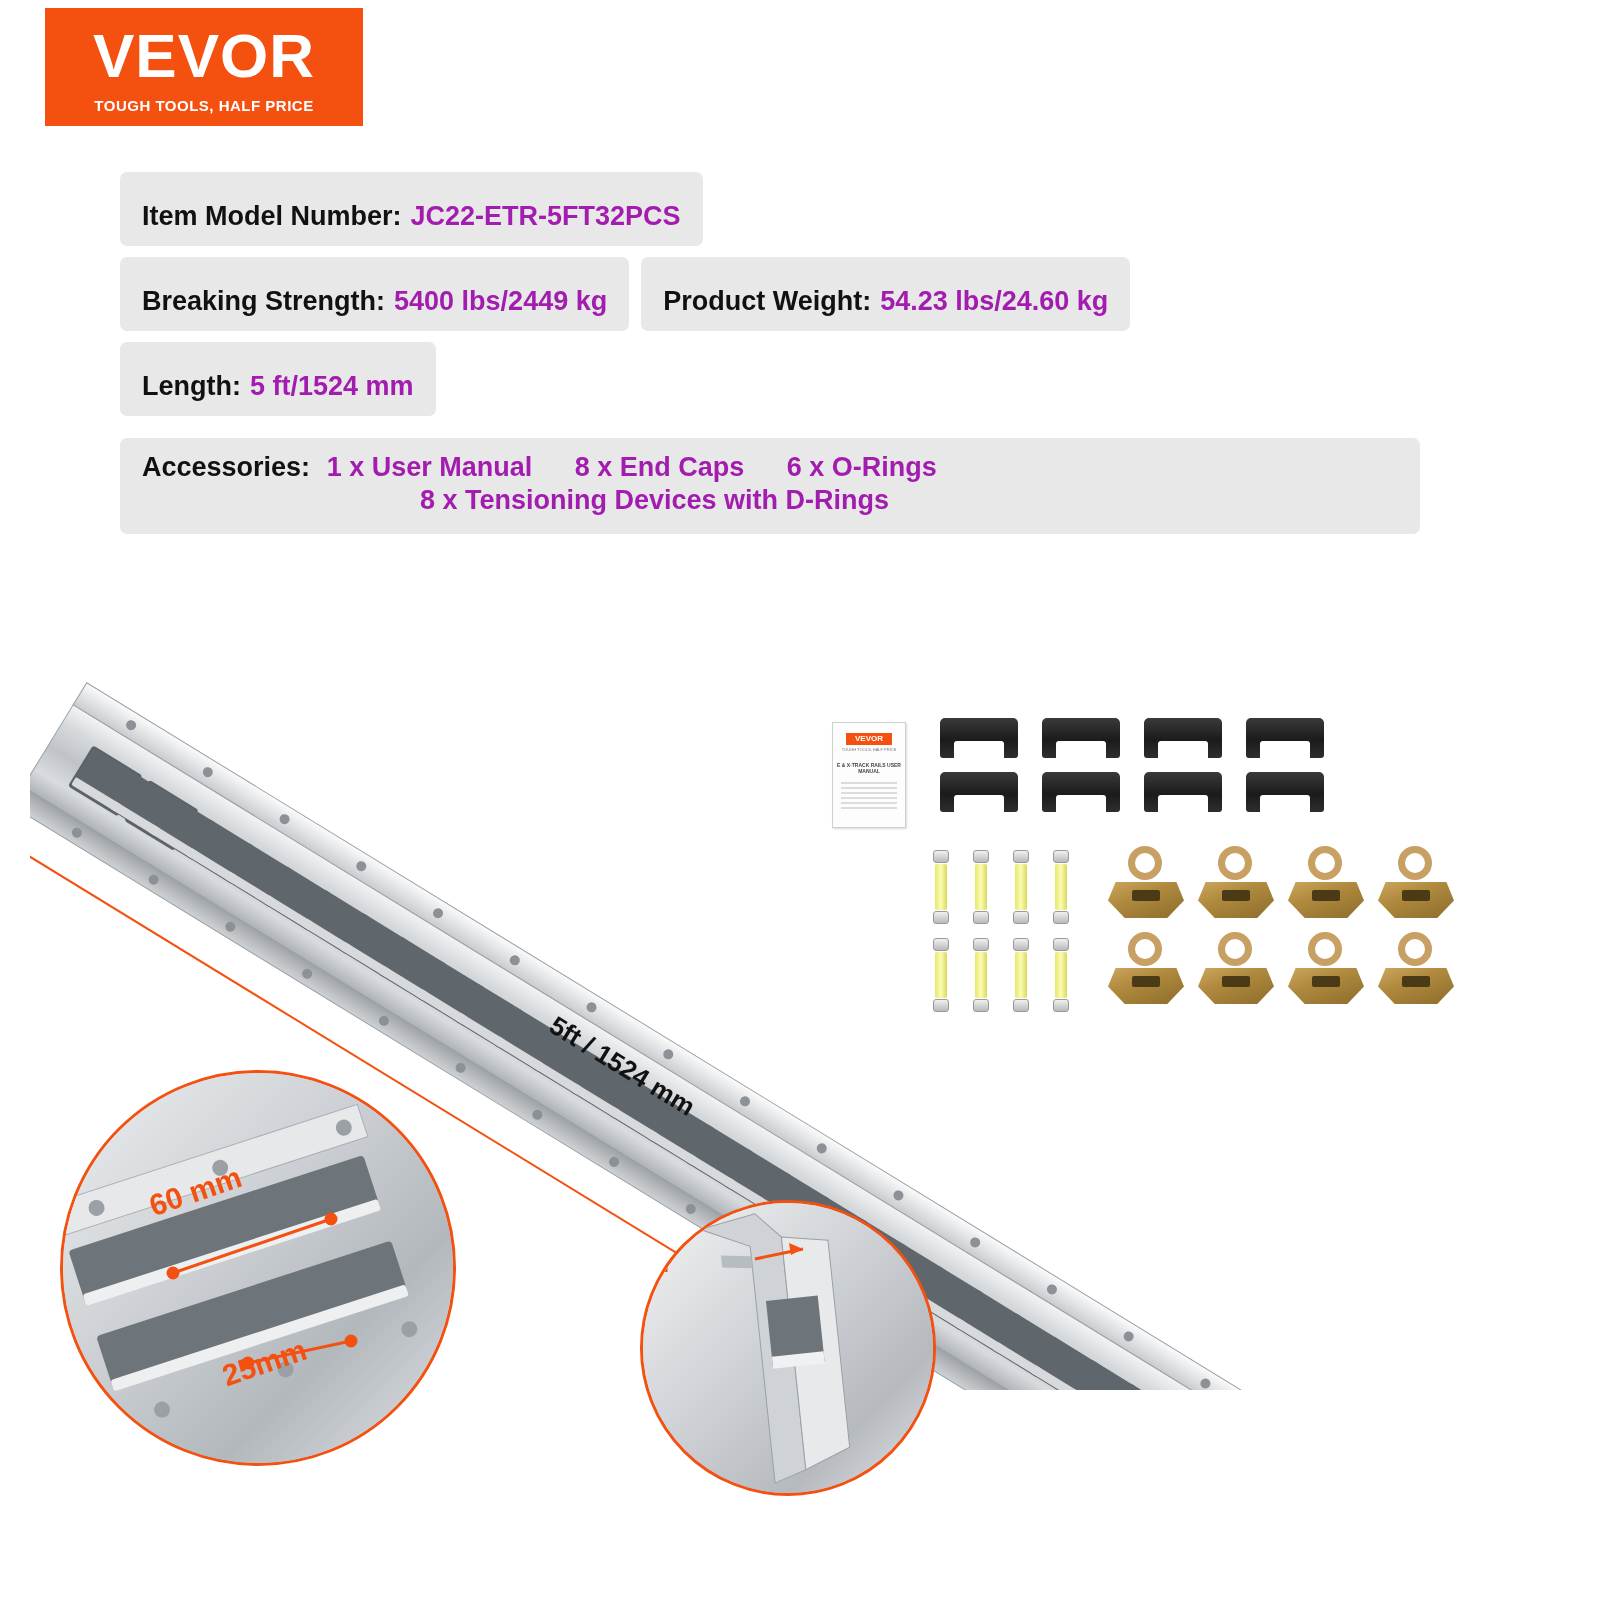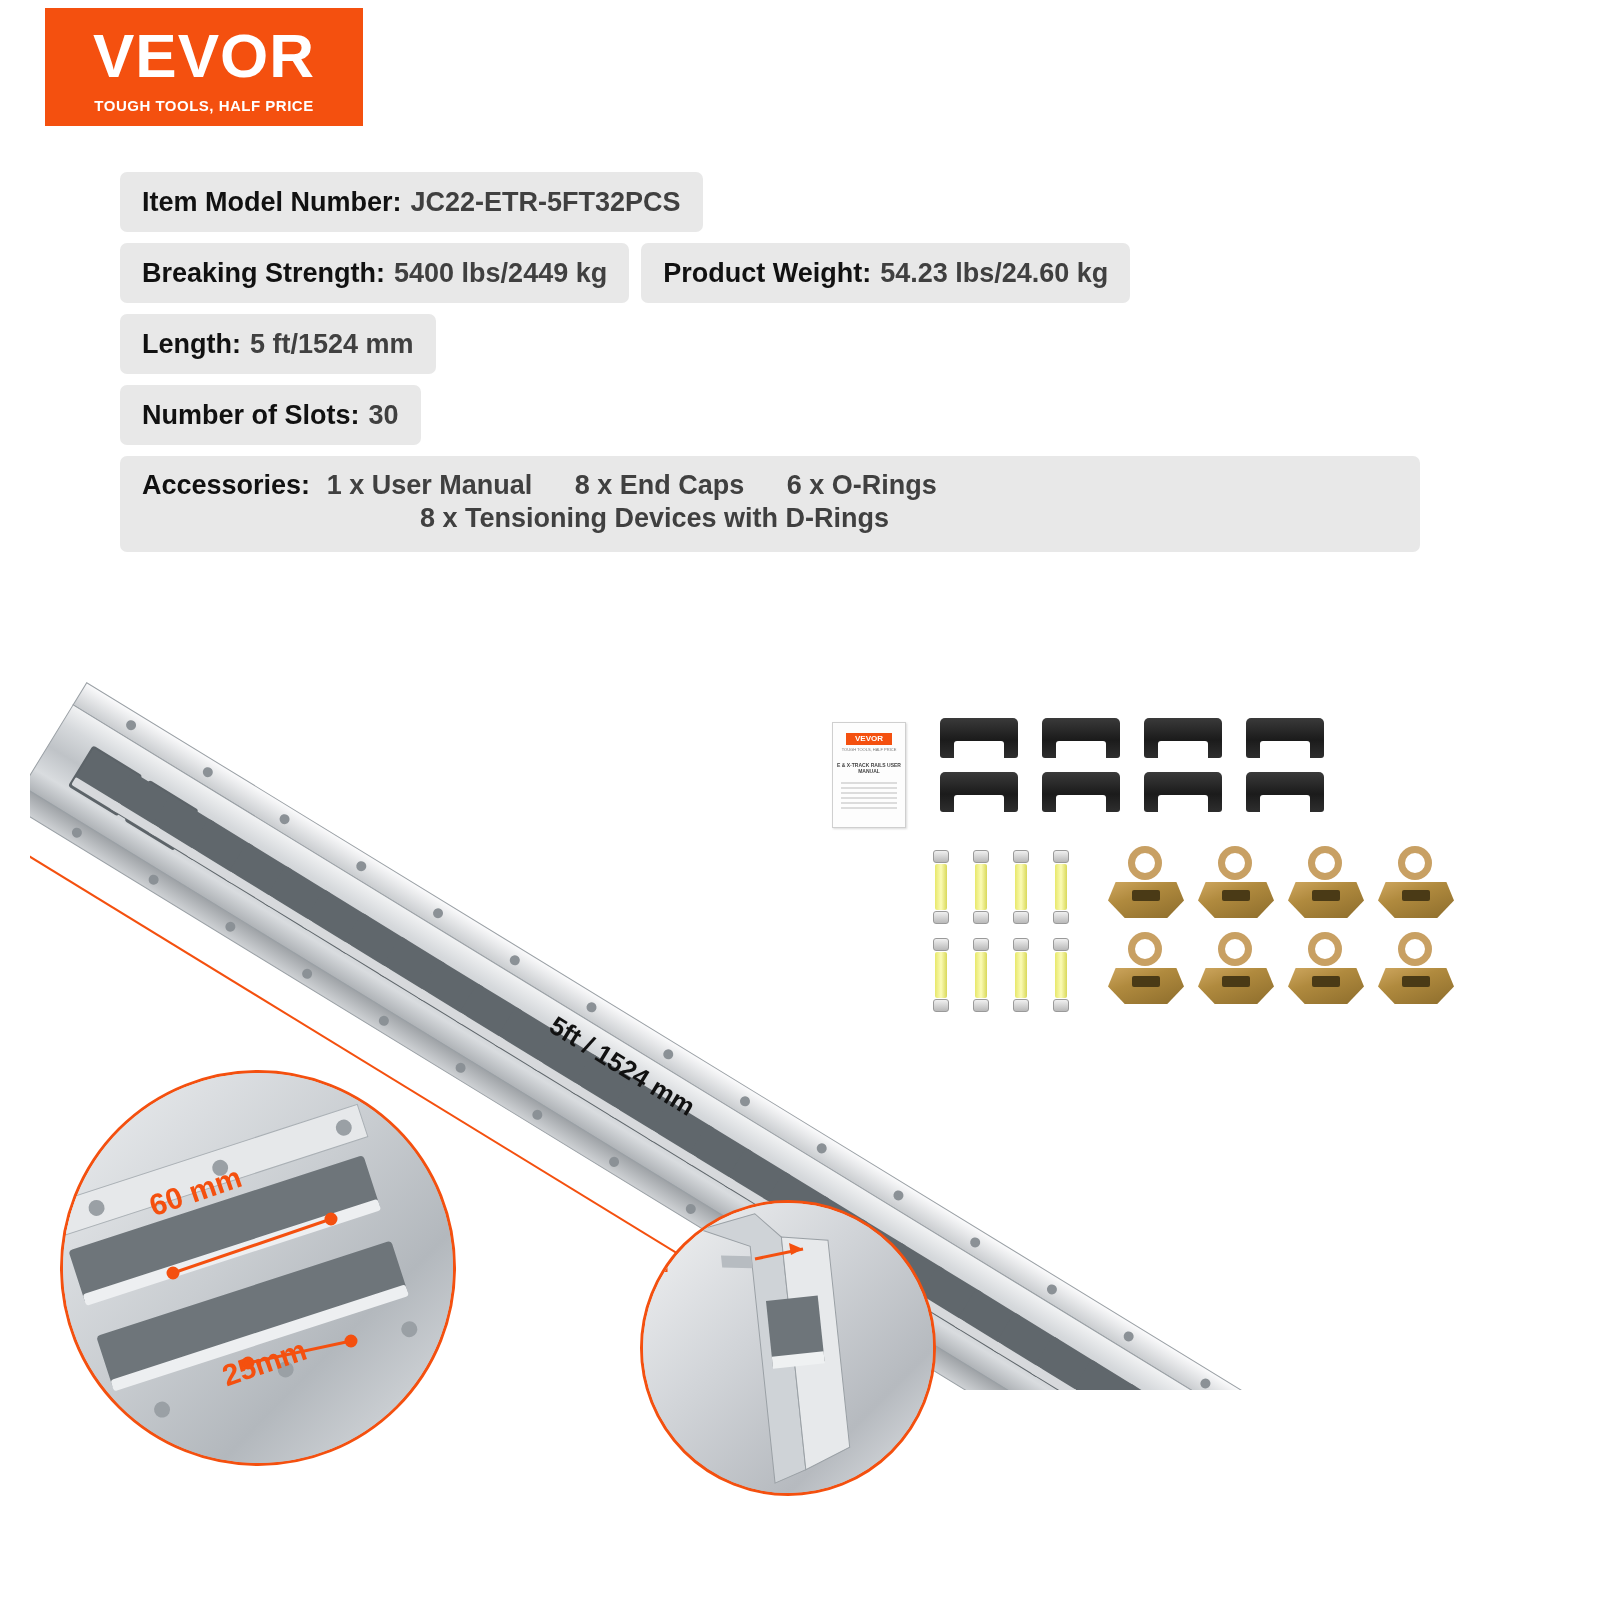--- a/index.html
+++ b/index.html
@@ -52,32 +52,32 @@
     width: 1300px;
   }
   .spec-row {
     display: flex;
     gap: 12px;
     margin-bottom: 11px;
   }
   .chip {
     background: #e8e8e8;
     border-radius: 7px;
-    padding: 15px 22px 14px 22px;
+    padding: 29px 22px 14px 22px;
     font-size: 27px;
     white-space: nowrap;
     display: flex;
     align-items: baseline;
   }
   .chip .lbl {
     color: #111111;
     font-weight: bold;
   }
   .chip .val {
-    color: #404040;
+    color: #a21caf;
     font-weight: bold;
     margin-left: 9px;
   }
   .chip-full {
     width: 100%;
     box-sizing: border-box;
     display: block;
     padding: 14px 22px 18px 22px;
   }
   .acc-line1 {
@@ -307,24 +307,20 @@
   </div>
 
   <div class="spec-row">
     <div class="chip">
       <span class="lbl">Length:</span>
       <span class="val">5 ft/1524 mm</span>
     </div>
   </div>
 
   <div class="spec-row">
-    <div class="chip">
-      <span class="lbl">Number of Slots:</span>
-      <span class="val">30</span>
-    </div>
   </div>
 
   <div class="spec-row">
     <div class="chip chip-full">
       <span class="acc-line1">
         <span class="lbl">Accessories:</span>
         <span class="val acc-item">1 x User Manual</span>
         <span class="val acc-item">8 x End Caps</span>
         <span class="val acc-item">6 x O-Rings</span>
       </span>

